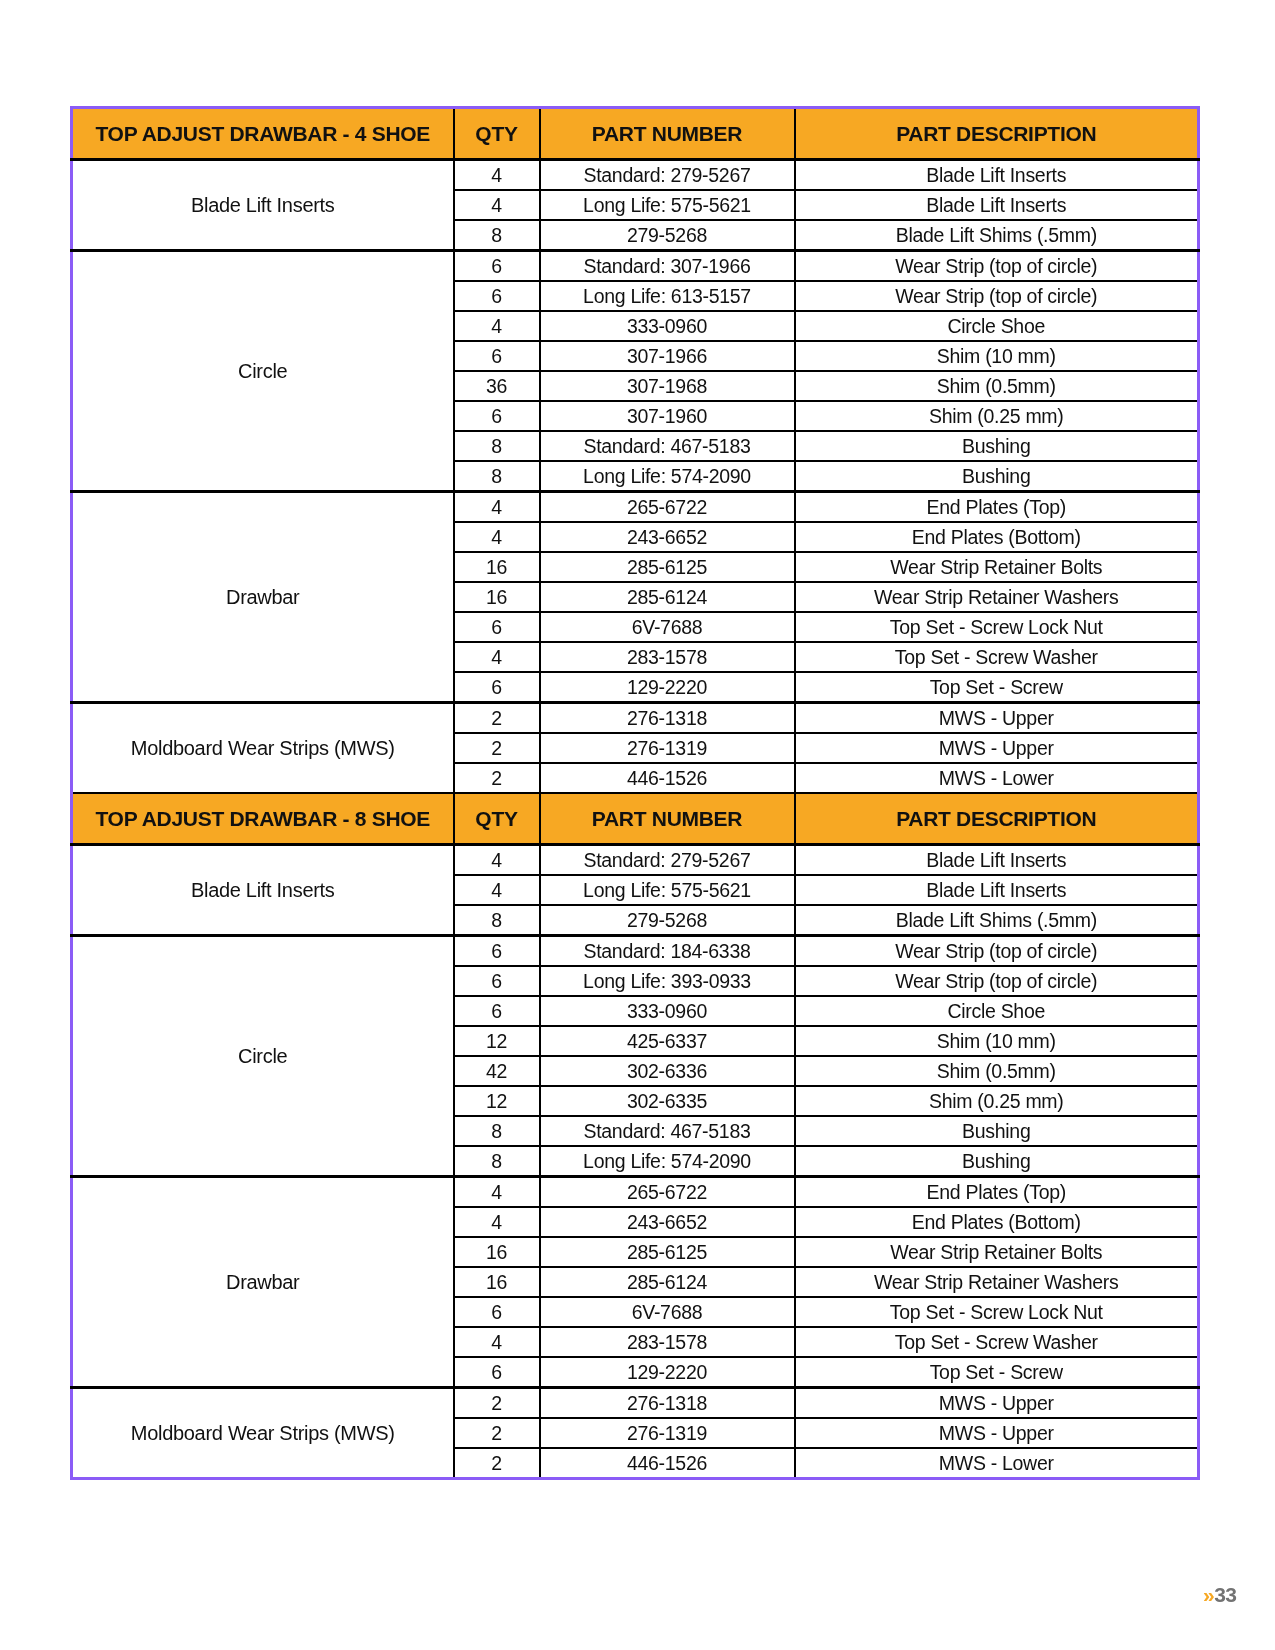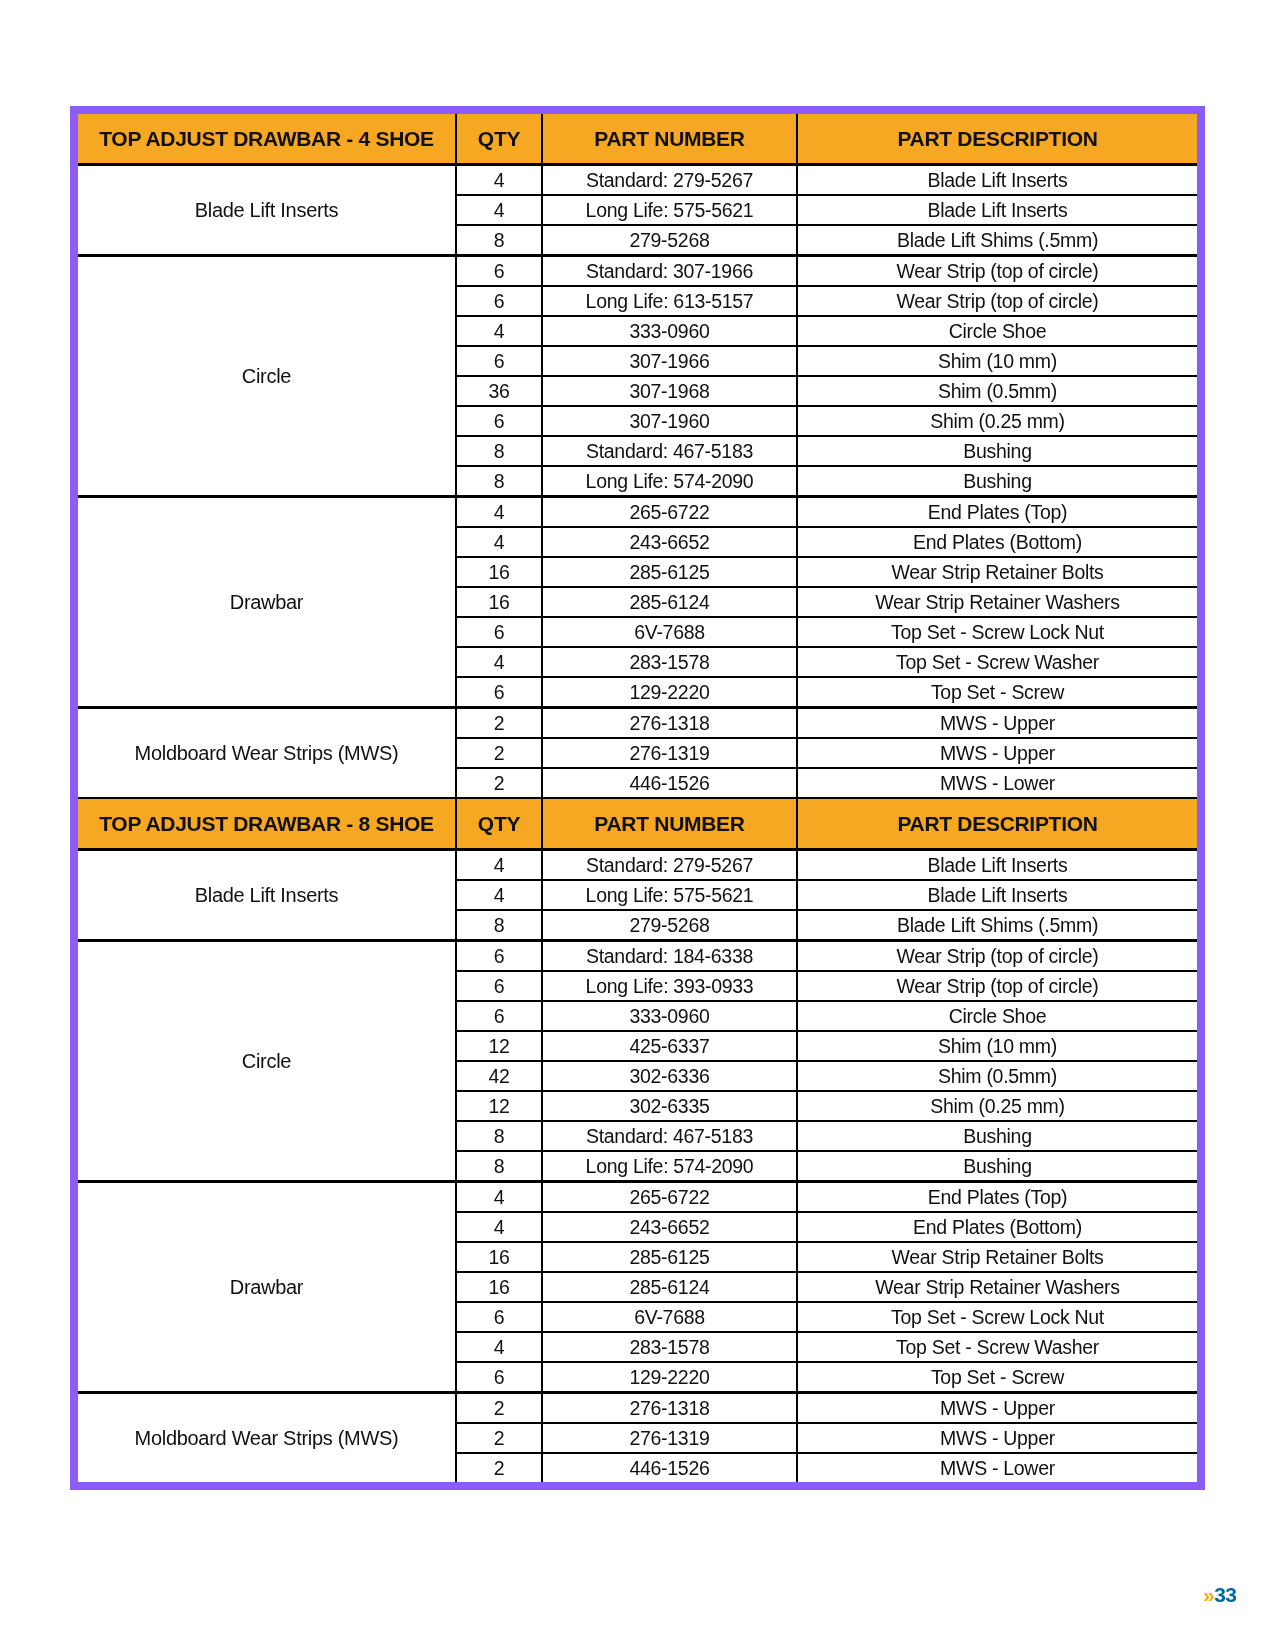--- a/index.html
+++ b/index.html
@@ -15,21 +15,21 @@
     background: #ffffff;
     overflow: hidden;
   }
   table.parts-table {
     position: absolute;
     left: 70px;
     top: 106px;
     width: 1127px;
     border-collapse: collapse;
     table-layout: fixed;
-    border: 8px solid #8b5cf6;
+    border: 3px solid #8b5cf6;
   }
   .parts-table th, .parts-table td {
     border: 2px solid #000000;
     padding: 0 4px;
     text-align: center;
     vertical-align: middle;
     overflow: hidden;
     white-space: nowrap;
   }
   .parts-table th.section-header {
@@ -55,21 +55,21 @@
   }
   .page-number {
     position: absolute;
     left: 1203px;
     top: 1583px;
     font-size: 21px;
     font-weight: bold;
     letter-spacing: -0.5px;
   }
   .page-number .chev { color: #f7a823; }
-  .page-number .num  { color: #0369a1; }
+  .page-number .num  { color: #737373; }
 </style>
 </head>
 <body>
 
 <div class="page">
 
   <table class="parts-table" id="parts-table">
     <colgroup>
       <col style="width:382px">
       <col style="width:86px">

